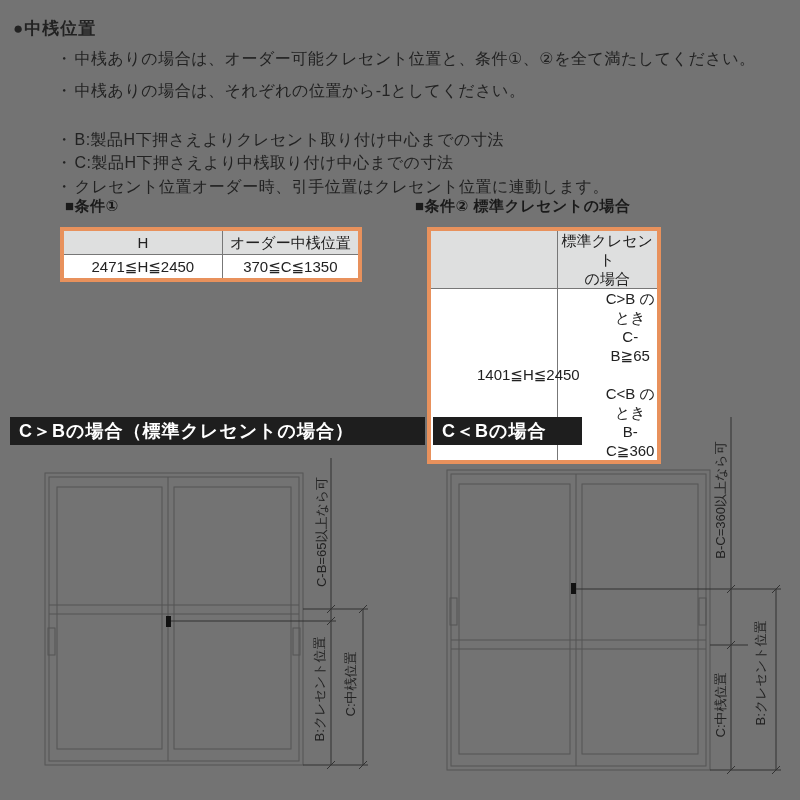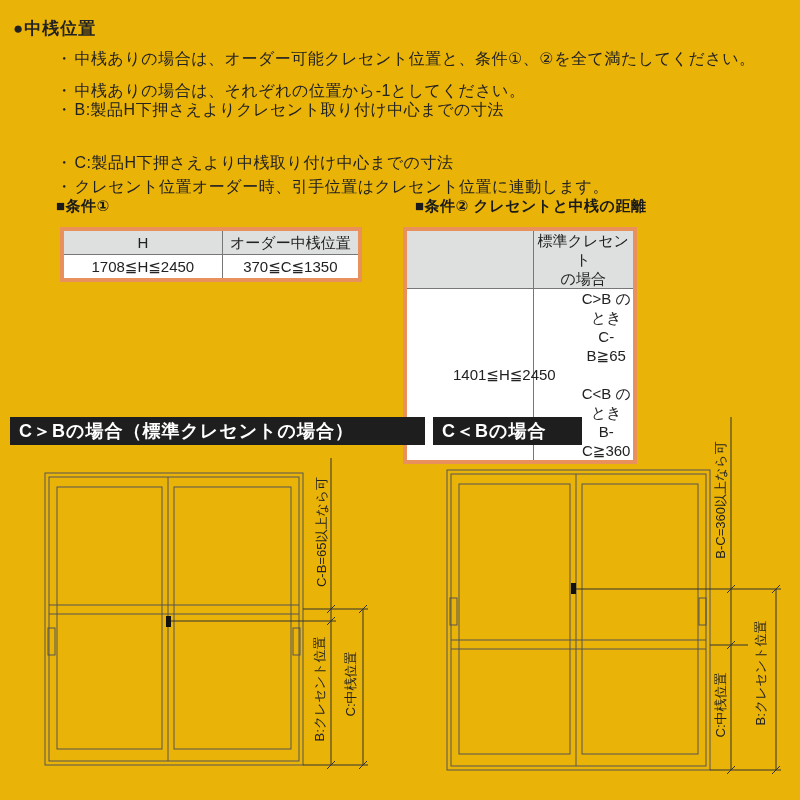--- a/index.html
+++ b/index.html
@@ -1,18 +1,18 @@
 <!DOCTYPE html>
 <html><head>
 <meta charset="utf-8">
 <style>
   * { margin:0; padding:0; box-sizing:border-box; }
   html,body { background:#fff; }
   .page {
-    position:relative; width:800px; height:800px; background:#eab308;
+    position:relative; width:800px; height:800px; background:#737373;
     font-family:"Liberation Sans","DejaVu Sans",sans-serif; color:#222;
     overflow:hidden;
   }
   .main-heading {
     position:absolute; left:13px; top:17px;
     font-size:17px; font-weight:bold; color:#222; letter-spacing:1px;
   }
   .bullet-item {
     position:absolute; left:44px; font-size:16px; color:#222;
     white-space:nowrap; letter-spacing:0.5px;margin-left:12px;
@@ -28,21 +28,21 @@
   }
   table.cond th, table.cond td {
     border:1px solid #777; font-weight:400; font-size:15px;
     text-align:center; vertical-align:middle; color:#222;
     white-space:pre-line; line-height:19px;
   }
   table.cond th { background:#DEDFDF; }
   #table1 { left:60px; top:227px; width:302px; }
   #table1 col.c1 { width:158px; } #table1 col.c2 { width:136px; }
   #table1 th { height:25px; } #table1 td { height:26px; }
-  #table2 { left:403px; top:227px; width:198px; }
+  #table2 { left:427px; top:227px; width:198px; }
   #table2 col.c1 { width:128px; } #table2 col.c2 { width:102px; }
   #table2 th { height:40px; } #table2 td { height:121px;padding-left:46px; }
   .bar {
     position:absolute; top:417px; height:28px; background:#1E1E1E;
     color:#ffffff; font-size:18px; font-weight:bold; line-height:28px;
     padding:0 9px; white-space:nowrap; overflow:hidden; letter-spacing:1px;
   }
   #bar-left { left:10px; width:415px; }
   #bar-right { left:433px; width:149px; }
   svg.diagram { position:absolute; }
@@ -57,45 +57,45 @@
 </head>
 <body>
 
 <div class="page">
 
   <div class="main-heading">●中桟位置</div>
 
   <div>
     <div class="bullet-item" style="top:49px"><span class="bchar">・</span><span>中桟ありの場合は、オーダー可能クレセント位置と、条件①、②を全て満たしてください。</span></div>
     <div class="bullet-item" style="top:81px"><span class="bchar">・</span><span>中桟ありの場合は、それぞれの位置から-1としてください。</span></div>
-    <div class="bullet-item" style="top:100px"><span class="bchar">・</span><span>B:製品H下押さえよりクレセント取り付け中心までの寸法</span></div>
+    <div class="bullet-item" style="top:130px"><span class="bchar">・</span><span>B:製品H下押さえよりクレセント取り付け中心までの寸法</span></div>
     <div class="bullet-item" style="top:153px"><span class="bchar">・</span><span>C:製品H下押さえより中桟取り付け中心までの寸法</span></div>
     <div class="bullet-item" style="top:177px"><span class="bchar">・</span><span>クレセント位置オーダー時、引手位置はクレセント位置に連動します。</span></div>
   </div>
 
-  <div class="cond-heading" style="left:56px; top:197px;">■条件①</div>
+  <div class="cond-heading" style="left:65px; top:197px;">■条件①</div>
 
   <table class="cond" id="table1">
     <colgroup>
         <col class="c1">
         <col class="c2">
       </colgroup>
     <tbody>
         <tr>
       <th>H</th>
       <th>オーダー中桟位置</th>
     </tr>
     <tr>
-      <td>1708≦H≦2450</td>
+      <td>2471≦H≦2450</td>
       <td>370≦C≦1350</td>
     </tr>
   </tbody>
     </table>
 
-  <div class="cond-heading" style="left:415px; top:197px;">■条件② クレセントと中桟の距離</div>
+  <div class="cond-heading" style="left:415px; top:197px;">■条件② 標準クレセントの場合</div>
 
   <table class="cond" id="table2">
     <colgroup>
         <col class="c1">
         <col class="c2">
       </colgroup>
     <tbody>
         <tr>
       <th></th>
       <th>標準クレセント

